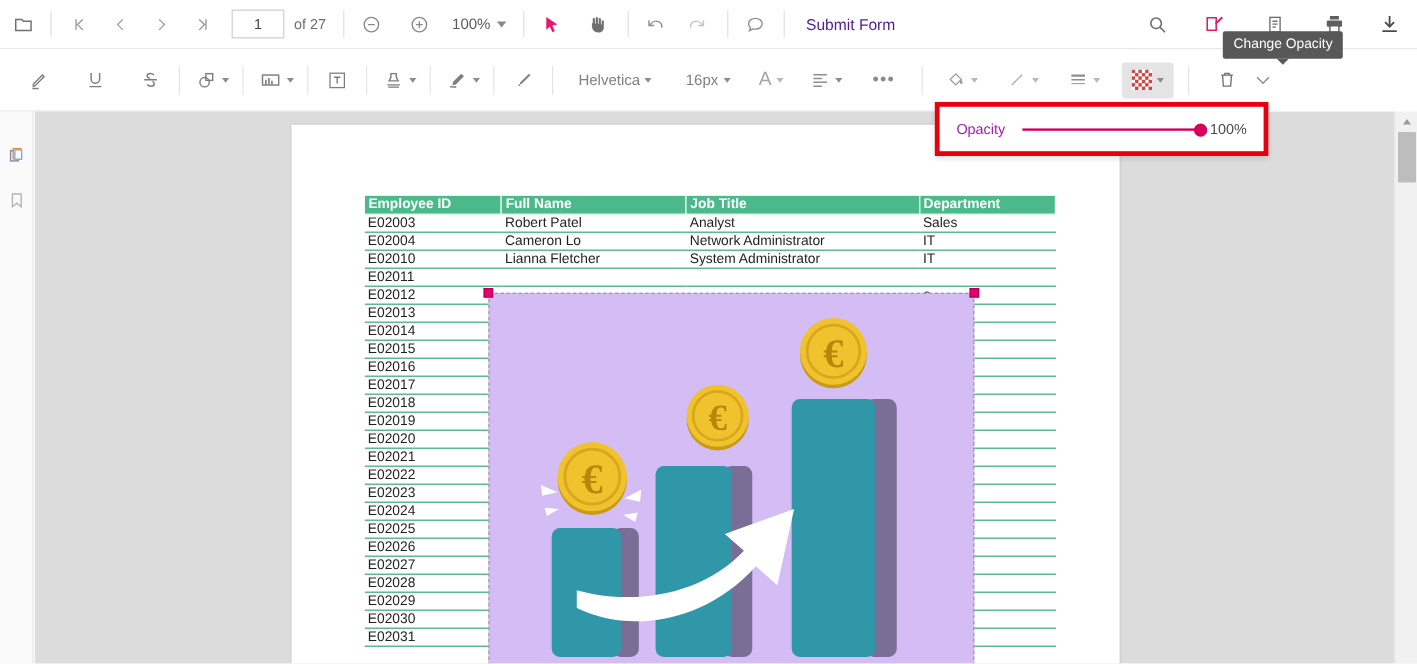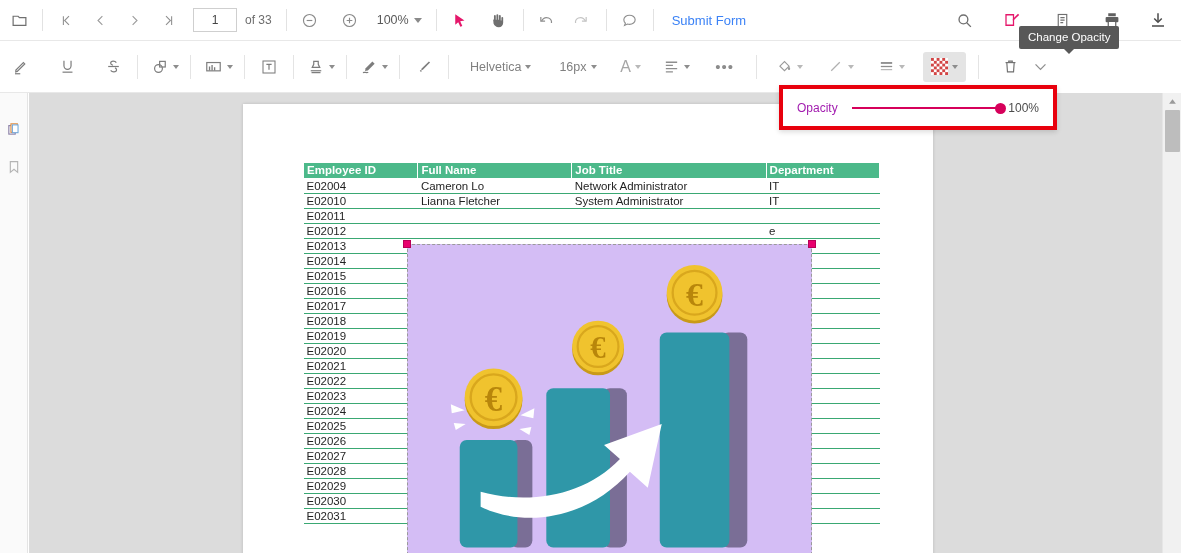--- a/index.html
+++ b/index.html
@@ -44,21 +44,21 @@
     font-size: 12.5px; color: #5a5a5a; margin-left: 10px;
     white-space: nowrap; flex: none;
   }
   .caret-sm {
     display: inline-block;
     border-left: 4px solid transparent; border-right: 4px solid transparent;
     border-top: 5px solid #8a8a8a; margin-left: 5px;
     vertical-align: middle;
   }
   .submit-form {
-    font-size: 13px; color: #3b82f6; margin-left: 12px;
+    font-size: 13px; color: #4c1d95; margin-left: 12px;
     white-space: nowrap; flex: none;
   }
   .spacer { flex: 1 1 auto; }
 
   
   .tooltip {
     position: absolute; top: 26px; left: 1019px;
     background: #585858; color: #fff;
     font-size: 11.5px; padding: 5px 9px 6px 9px;
     border-radius: 2px; white-space: nowrap;
@@ -71,21 +71,21 @@
     border-top: 5px solid #585858;
   }
 
   
   .toolbar-anno {
     position: absolute; top: 41px; left: 0;
     width: 941px; height: 52px;
     background: #ffffff;
     border-bottom: 1px solid #e8e8e8;
     display: flex; align-items: center;
-    padding-left: 2px;
+    padding-left: 14px;
   }
   .an-btn {
     height: 30px; min-width: 30px;
     display: flex; align-items: center; justify-content: center;
     color: #818181; cursor: pointer; border-radius: 3px;
     padding: 0 4px; flex: none;
   }
   .an-btn.with-caret { padding-right: 2px; }
   .an-btn.active { background: #e4e4e4; }
   .an-sep { width: 1px; height: 24px; background: #e4e4e4; margin: 0 9px; flex: none; }
@@ -252,21 +252,21 @@
       </svg>
     </div>
     <div class="tb-btn">
       <svg width="15" height="15" viewBox="0 0 24 24" fill="none" stroke="#8f8f8f" stroke-width="1.7">
         <path d="M8 5l7 7-7 7M17 5v14"></path>
       </svg>
     </div>
 
     <div style="width:8px;flex:none;"></div>
     <div class="page-input">1</div>
-    <div class="page-total">of 33</div>
+    <div class="page-total">of 27</div>
 
     <div class="tb-sep" style="margin-left:14px;"></div>
 
     <div class="tb-btn">
       <svg width="17" height="17" viewBox="0 0 24 24" fill="none" stroke="#8a8a8a" stroke-width="1.6">
         <circle cx="12" cy="12" r="8.5"></circle>
           <path d="M8 12h8"></path>
       </svg>
     </div>
     <div class="tb-btn" style="margin-left:6px;">
@@ -573,20 +573,26 @@
         <thead>
           <tr>
             <th class="c1">Employee ID</th>
             <th class="c2">Full Name</th>
             <th class="c3">Job Title</th>
             <th class="c4">Department</th>
           </tr>
         </thead>
         <tbody id="tbl-body">
             <tr>
+              <td class="c1">E02003</td>
+              <td class="c2">Robert Patel</td>
+              <td class="c3">Analyst</td>
+              <td class="c4">Sales</td>
+            </tr>
+            <tr>
               <td class="c1">E02004</td>
               <td class="c2">Cameron Lo</td>
               <td class="c3">Network Administrator</td>
               <td class="c4">IT</td>
             </tr>
             <tr>
               <td class="c1">E02010</td>
               <td class="c2">Lianna Fletcher</td>
               <td class="c3">System Administrator</td>
               <td class="c4">IT</td>

